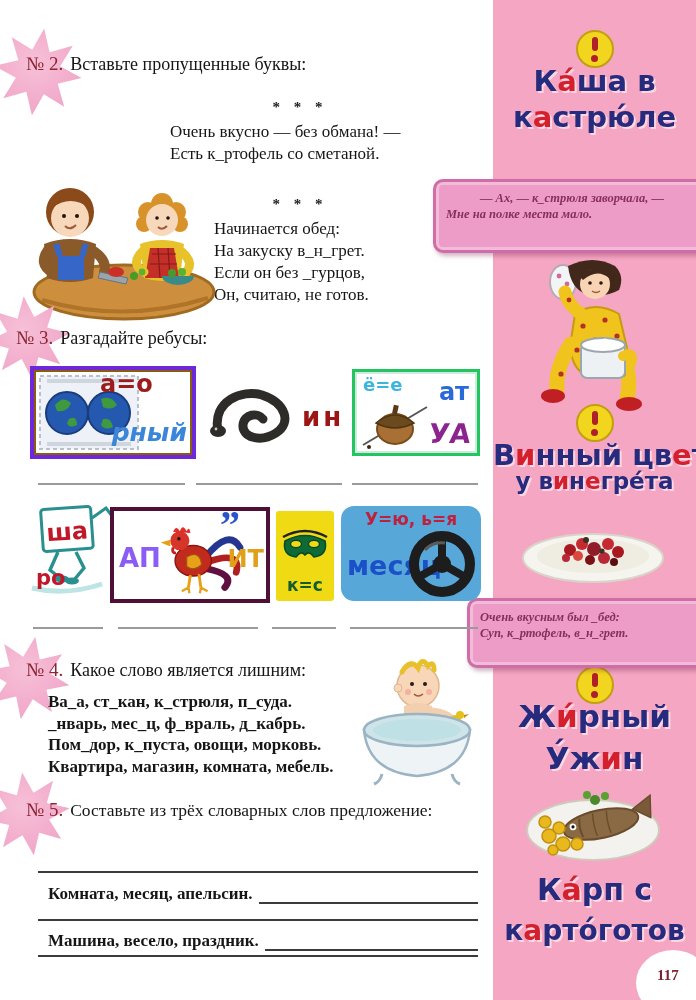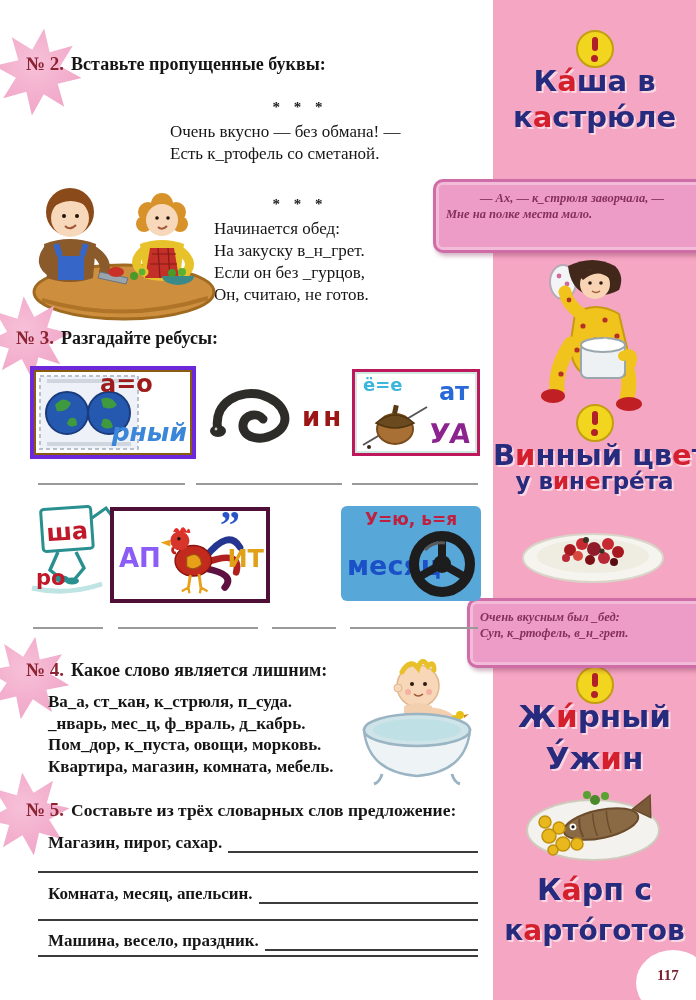--- a/index.html
+++ b/index.html
@@ -22,33 +22,33 @@
   .bubble{position:absolute;background:#ec9cc6;border:3px solid #cf6da9;border-radius:10px;
         box-shadow:inset 0 0 0 3px #f2bcd9, 2px 3px 4px rgba(120,40,80,.35);
         padding:8px 8px 4px 10px;}
   .bubble p{margin:0;font-size:12.5px;font-weight:bold;font-style:italic;color:#86305c;
         line-height:16px;white-space:nowrap;}
   .bubble p.center{text-align:center;}
   
   .star{position:absolute;background:radial-gradient(circle at 45% 40%, #f7c0d8, #ee9dc2);
         clip-path:polygon(50% 0%,60% 26%,85% 15%,74% 40%,100% 50%,74% 60%,85% 85%,60% 74%,
                           50% 100%,40% 74%,15% 85%,26% 60%,0% 50%,26% 40%,15% 15%,40% 26%);}
-  .head{position:absolute;font-weight:bold;font-size:18px;color:#161616;white-space:nowrap;}
+  .head{position:absolute;font-weight:normal;font-size:18px;color:#161616;white-space:nowrap;}
   .head .num{color:#8c2433;font-size:19px;margin-right:7px;}
   .sep{position:absolute;width:76px;text-align:center;font-weight:bold;font-size:15px;
        letter-spacing:5px;color:#222;}
   .poem{position:absolute;font-weight:normal;font-size:17px;line-height:22px;color:#161616;white-space:nowrap;}
   .poem p{margin:0;}
   
   .rbox{position:absolute;background:#fff;box-sizing:border-box;}
   .rb-gold{border:4px solid #6d28d9;box-shadow:inset 0 0 0 2px #8a5c10;}
-  .rb-teal{border:3px solid #be185d;box-shadow:inset 0 0 0 2px #cfe8e0;}
+  .rb-teal{border:3px solid #22c55e;box-shadow:inset 0 0 0 2px #cfe8e0;}
   .rb-plum{border:4px solid #4f1038;}
   .rb-yellow{background:#f0da14;border-radius:3px;}
-  .rb-blue{background:#57a8d8;border-radius:6px;}
+  .rb-blue{background:#57a8d8;border-radius:13px;}
   .rtext{position:absolute;font-family:"DejaVu Sans",sans-serif;font-weight:bold;white-space:nowrap;}
   .ans{position:absolute;height:0;border-top:2px solid #9a9a9a;}
   
   .list4{position:absolute;font-weight:bold;font-size:17px;line-height:21.5px;color:#161616;white-space:nowrap;}
   .list4 p{margin:0;}
   .wrow{position:absolute;display:flex;align-items:flex-end;font-weight:bold;font-size:17px;color:#161616;}
   .wrow .lbl{white-space:nowrap;margin-right:6px;}
   .wrow .ext{flex:1;border-bottom:2px solid #3c3c3c;height:15px;}
   .wline{position:absolute;height:0;border-top:2px solid #3c3c3c;}
   
@@ -303,20 +303,29 @@
       <path d="M24,36 q-2,6 3,6" stroke="#c02020" stroke-width="3" fill="none"></path>
       <circle cx="30" cy="27" r="1.8" fill="#201008"></circle>
       <path d="M38,46 Q52,38 54,54 Q46,62 38,56 Z" fill="#e8a018" stroke="#a05010" stroke-width="1.5"></path>
       <path d="M42,65 L40,78 M51,64 L53,78" stroke="#e8a018" stroke-width="3"></path>
       <path d="M40,78 l-7,4 M40,78 l1,6 M53,78 l7,4 M53,78 l-1,6" stroke="#e8a018" stroke-width="2.4"></path>
     </svg>
     <span class="rtext" style="right:26px;top:-6px;font-size:40px;line-height:1;color:#2a55c8;font-family:'Liberation Serif',serif">”</span>
     <span class="rtext" style="right:2px;top:34px;font-size:24px;color:#e0a018">ИТ</span>
   </div>
 
+  <div class="rbox rb-yellow" style="left:276px;top:511px;width:58px;height:90px">
+    <svg style="position:absolute;left:5px;top:12px" width="48" height="42" viewBox="0 0 48 42">
+      <path d="M2,14 Q24,2 46,14" stroke="#222" stroke-width="2.4" fill="none"></path>
+      <path d="M4,18 Q24,7 44,18 Q47,32 33,34 Q28,27 24,32 Q20,27 15,34 Q1,32 4,18 Z" fill="#0e6b38" stroke="#0a4a26" stroke-width="1.6"></path>
+      <ellipse cx="15" cy="21" rx="5.4" ry="3.6" fill="#f0da14" stroke="#06401e" stroke-width="1.2"></ellipse>
+      <ellipse cx="33" cy="21" rx="5.4" ry="3.6" fill="#f0da14" stroke="#06401e" stroke-width="1.2"></ellipse>
+    </svg>
+    <span class="rtext" style="left:50%;transform:translateX(-50%);bottom:6px;font-size:17px;color:#135c2c">к=с</span>
+  </div>
 
   <div class="rbox rb-blue" style="left:341px;top:506px;width:140px;height:95px">
     <span class="rtext" style="left:50%;transform:translateX(-50%);top:3px;font-size:17px;color:#c02040">У=ю, ь=я</span>
     <span class="rtext" style="left:6px;top:44px;font-size:27px;color:#1b50c8">месяц</span>
     <svg style="position:absolute;right:2px;top:22px" width="74" height="72" viewBox="0 0 74 72">
       <circle cx="37" cy="36" r="28" stroke="#1d1d1d" stroke-width="10" fill="none"></circle>
       <circle cx="37" cy="36" r="9" fill="#1d1d1d"></circle>
       <path d="M37,36 L37,10 M37,36 L14,49 M37,36 L60,49" stroke="#1d1d1d" stroke-width="8"></path>
       <path d="M20,22 A22,22 0 0 1 40,15" stroke="#5a5a5a" stroke-width="3" fill="none"></path>
     </svg>
@@ -356,24 +365,20 @@
     <ellipse cx="61" cy="80" rx="53" ry="16" fill="#cfe4e8" stroke="#9ab4c4" stroke-width="2.5"></ellipse>
     <ellipse cx="61" cy="80" rx="44" ry="11" fill="#bfe0e4"></ellipse>
     <path d="M26,124 q-2,8 -8,10 M96,124 q2,8 8,10" stroke="#9ab4c4" stroke-width="3" fill="none"></path>
   </svg>
 
   <div class="star" style="left:-14px;top:772px;width:84px;height:84px;transform:rotate(-8deg)"></div>
   <div class="head" style="left:26px;top:799px;font-size:17.5px">
     <span class="num">№ 5.</span><span>Составьте из трёх словарных слов предложение:</span>
   </div>
 
-  <div class="wrow" style="left:48px;top:833px;width:430px">
-    <span class="lbl">Магазин, пирог, сахар.</span>
-    <span class="ext"></span>
-  </div>
   <div class="wline" style="left:38px;top:871px;width:440px"></div>
 
   <div class="wrow" style="left:48px;top:884px;width:430px">
     <span class="lbl">Комната, месяц, апельсин.</span>
     <span class="ext"></span>
   </div>
   <div class="wline" style="left:38px;top:919px;width:440px"></div>
 
   <div class="wrow" style="left:48px;top:931px;width:430px">
     <span class="lbl">Машина, весело, праздник.</span>

